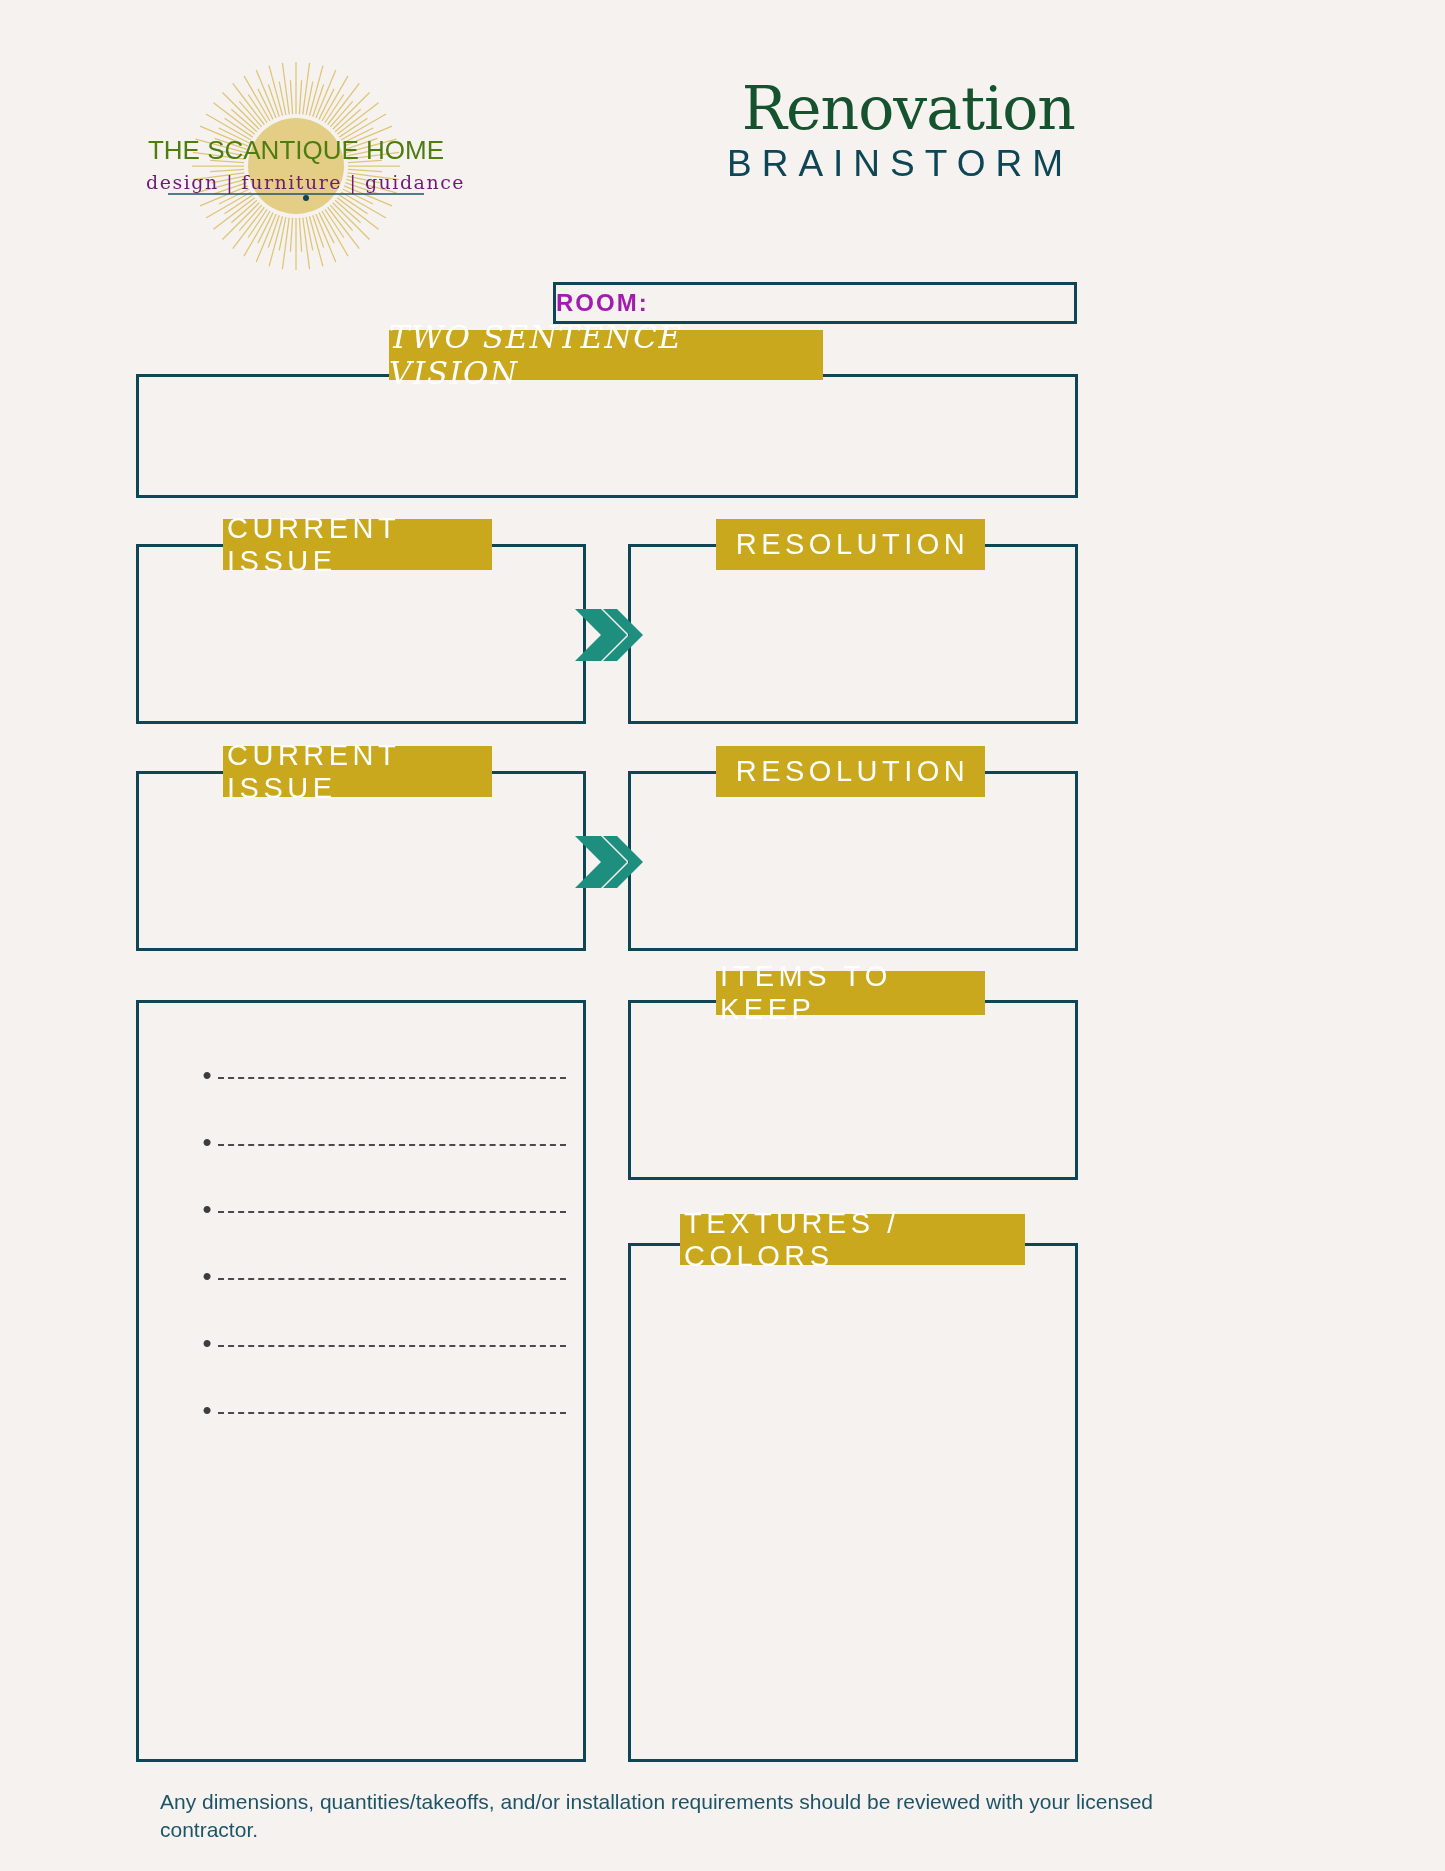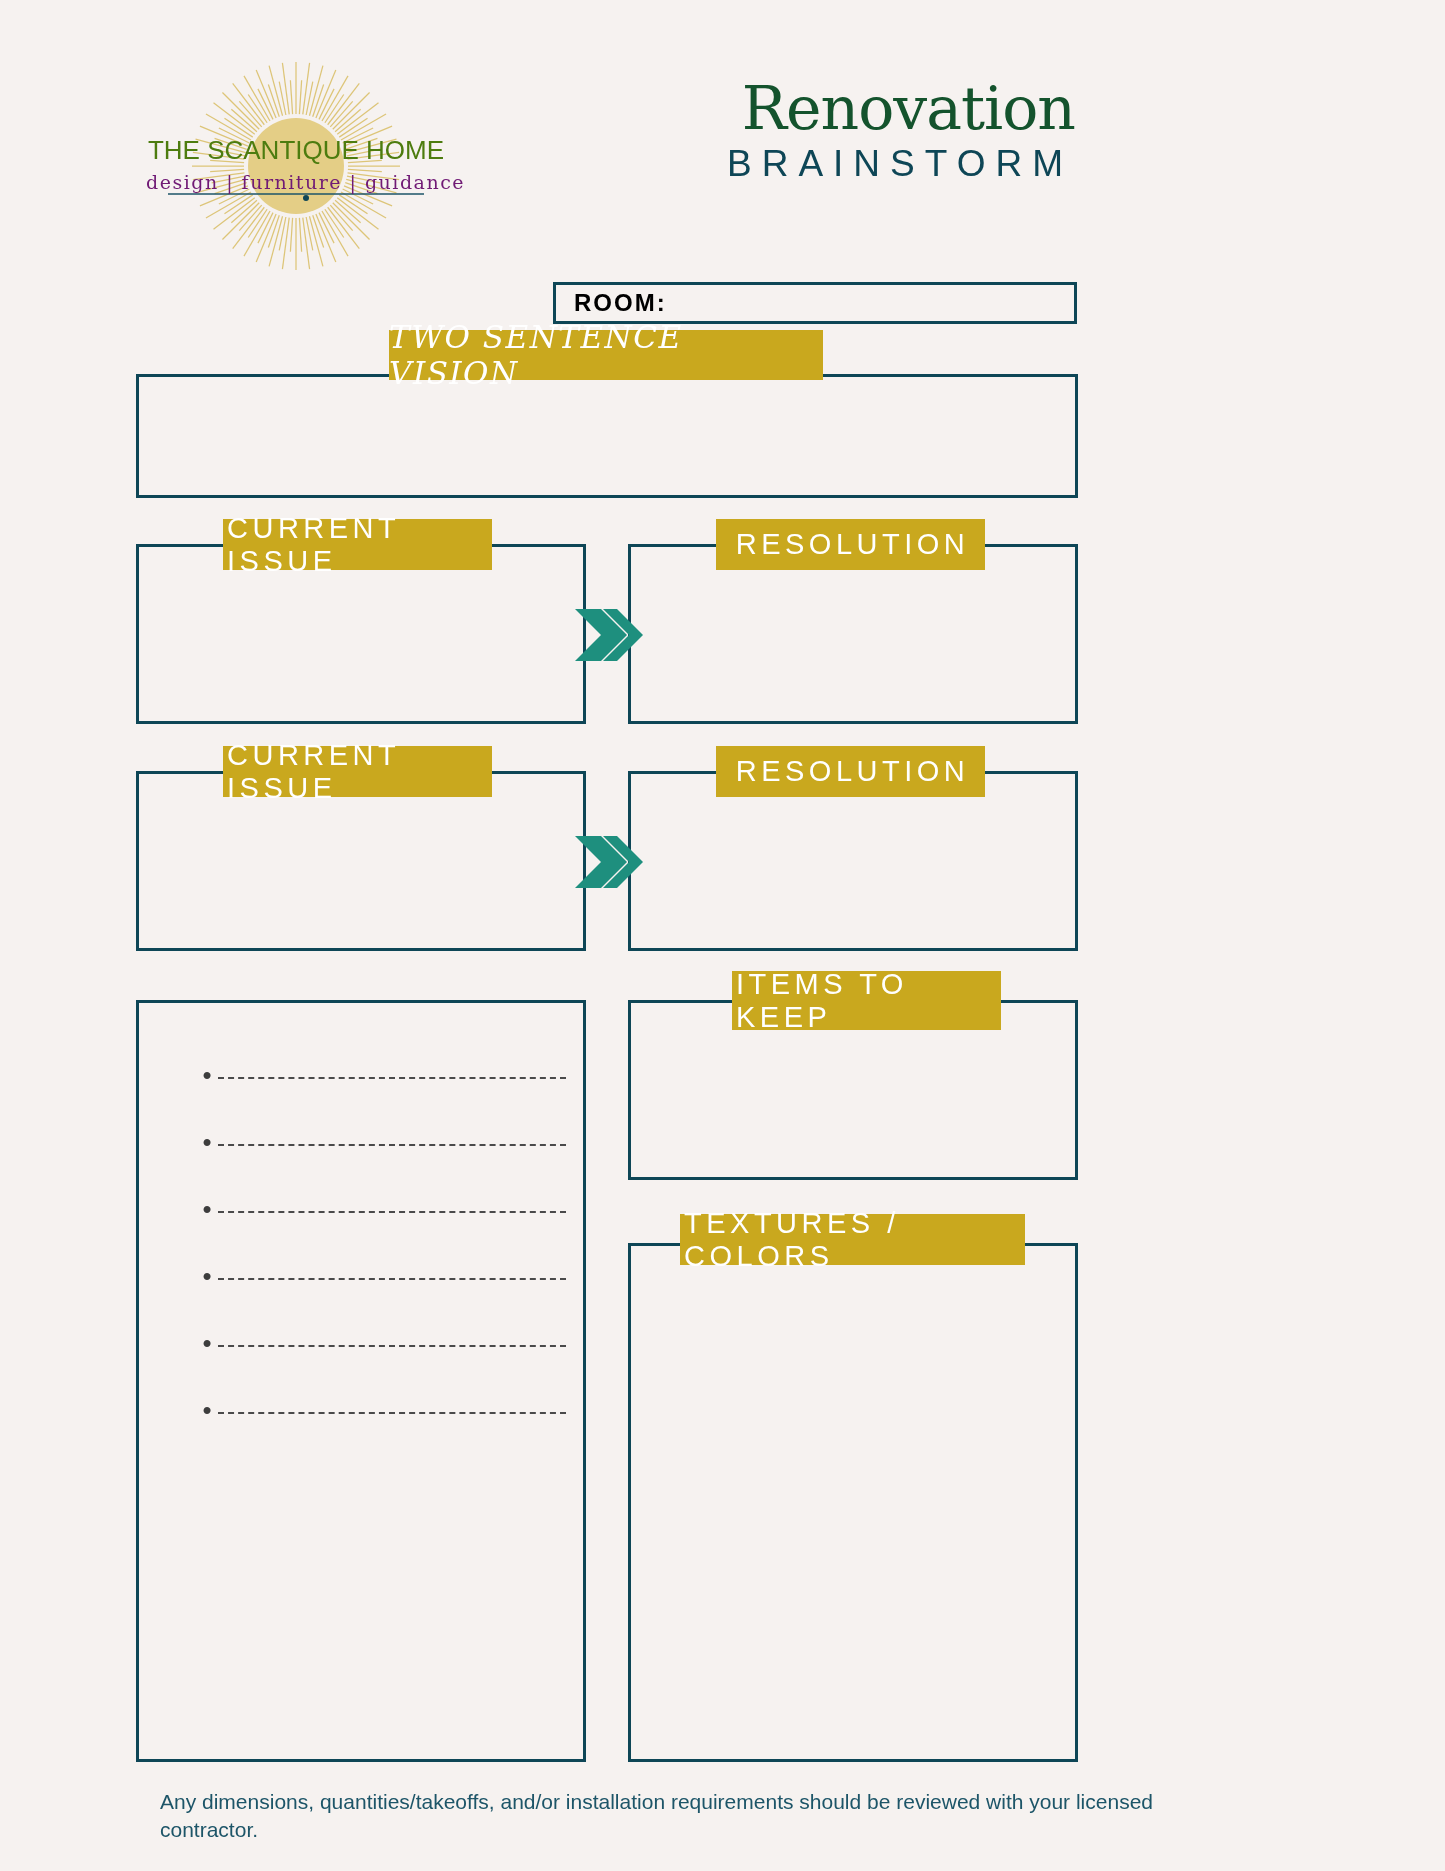--- a/index.html
+++ b/index.html
@@ -65,23 +65,23 @@
     height: 42px;
     border: 3px solid #0e4656;
     background: #f6f2f0;
     box-sizing: border-box;
     display: flex;
     align-items: center;
   }
   .room-label {
     font-size: 24px;
     font-weight: bold;
-    color: #000000;
+    color: #a21caf;
     letter-spacing: 2px;
-    padding-left: 18px;
+    padding-left: 0;
   }
 
   
   .box {
     position: absolute;
     border: 3px solid #0e4656;
     background: transparent;
     box-sizing: border-box;
   }
   .tag {
@@ -322,20 +322,20 @@
   <div class="step-row" style="top:1330px;">
     <span class="step-bullet">•</span>
     <span class="step-line"></span>
   </div>
   <div class="step-row" style="top:1397px;">
     <span class="step-bullet">•</span>
     <span class="step-line"></span>
   </div>
 
   <div class="box" style="left:628px; top:1000px; width:450px; height:180px;"></div>
-  <div class="tag tag-sans" style="left:732px; top:971px; width:269px; height:59px;">ITEMS TO KEEP</div>
+  <div class="tag tag-sans" style="left:716px; top:971px; width:269px; height:44px;">ITEMS TO KEEP</div>
 
   <div class="box" style="left:628px; top:1243px; width:450px; height:519px;"></div>
   <div class="tag tag-sans" style="left:680px; top:1214px; width:345px; height:51px;">TEXTURES / COLORS</div>
 
   <div class="footer">Any dimensions, quantities/takeoffs, and/or installation requirements should be reviewed with your licensed contractor.</div>
 
 </div>
 
 </body></html>

